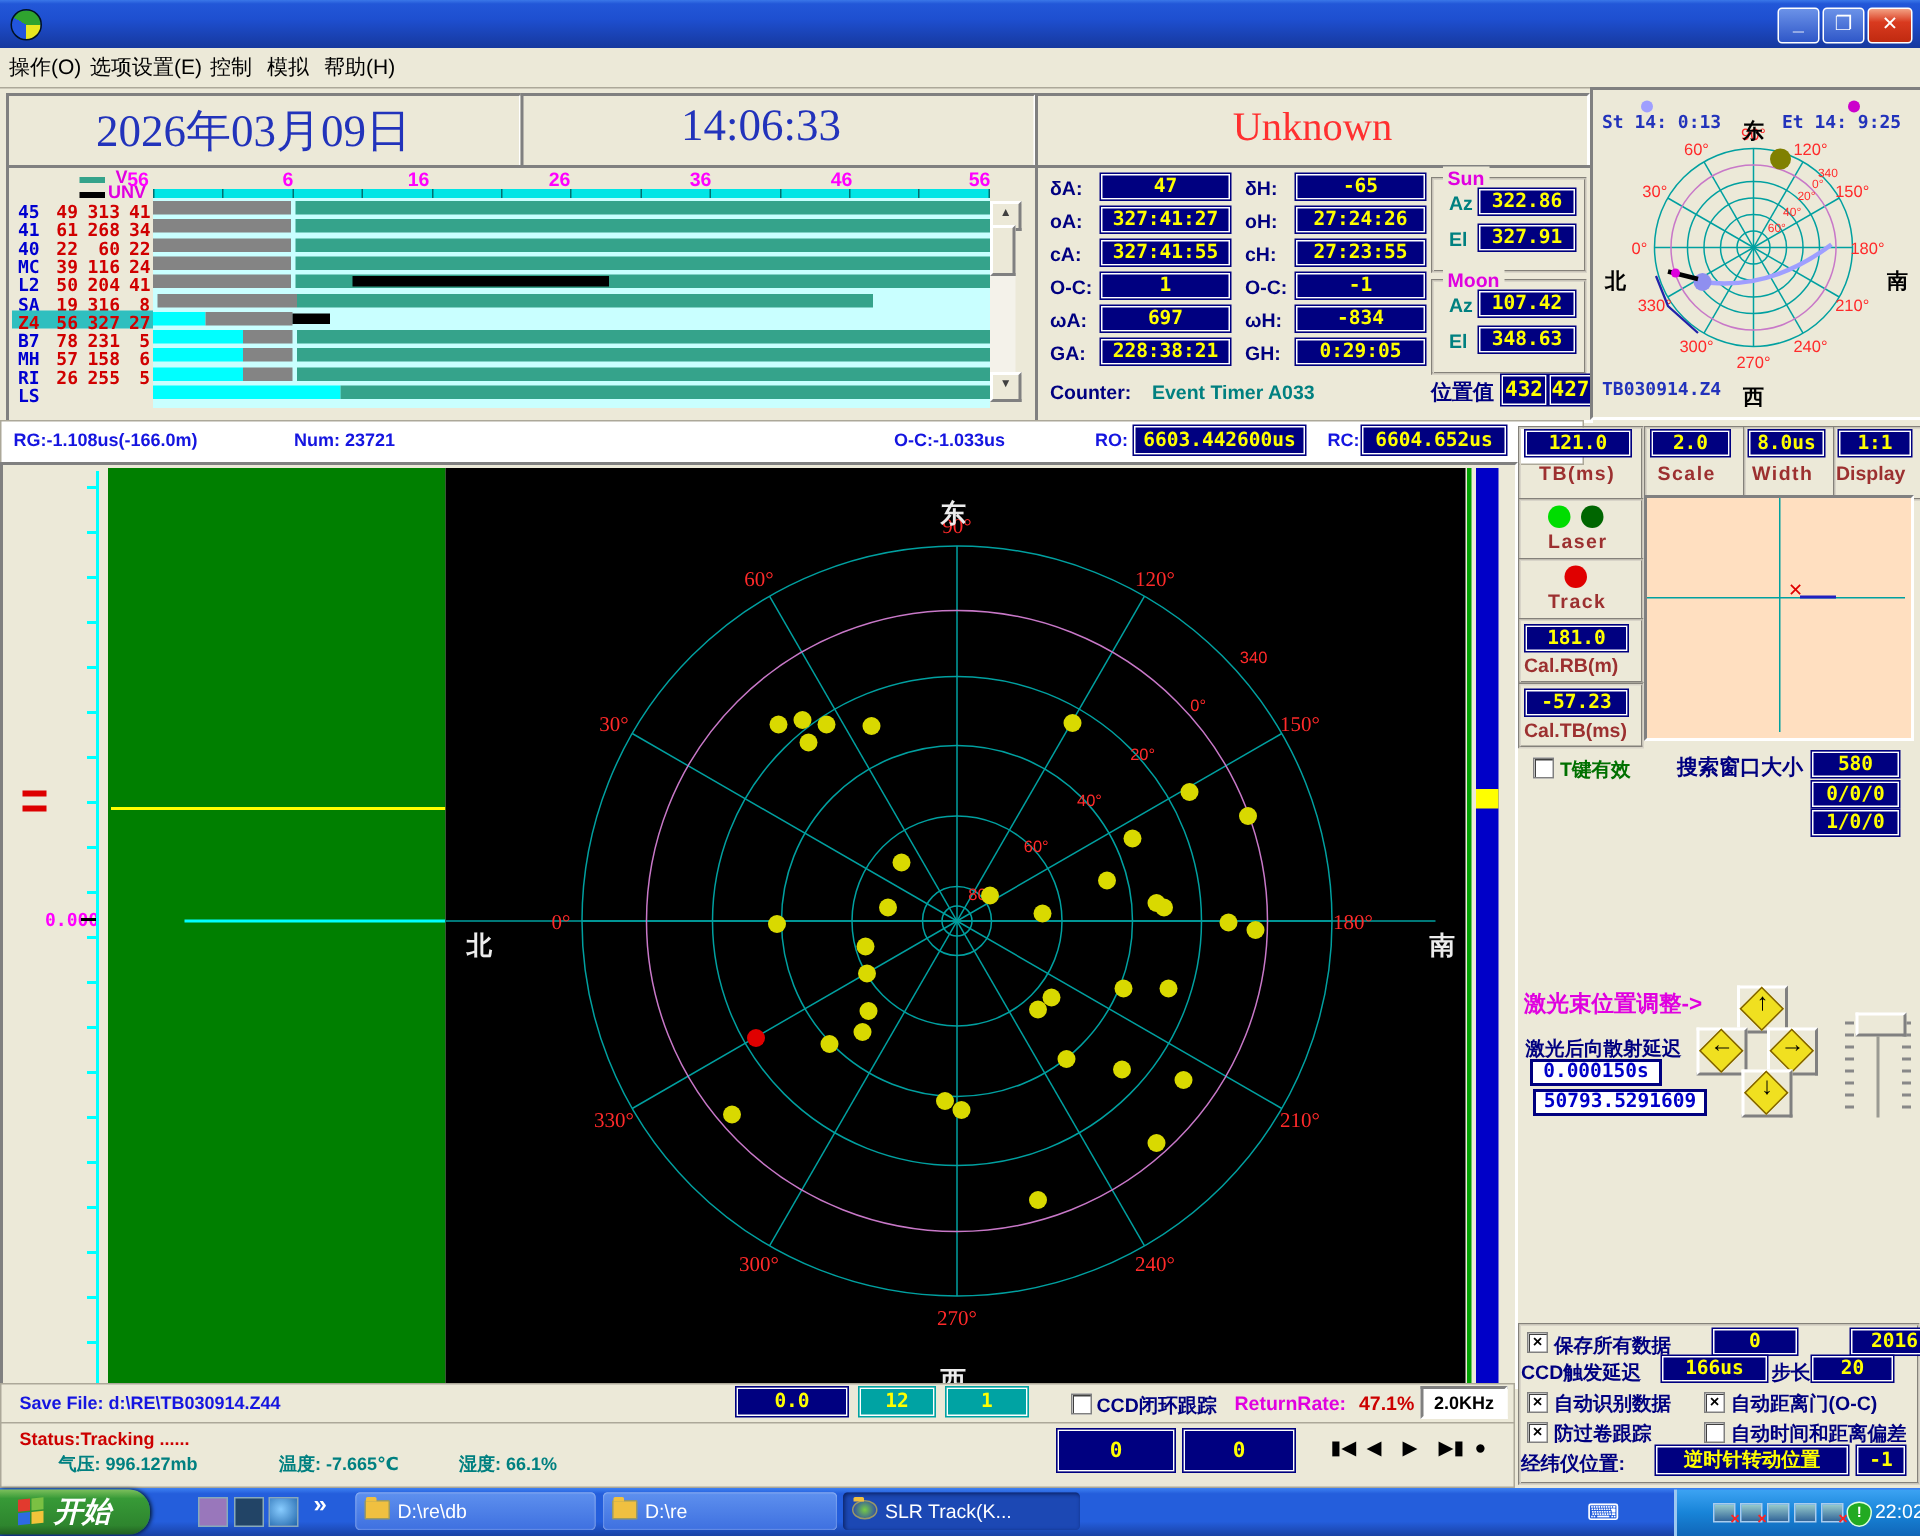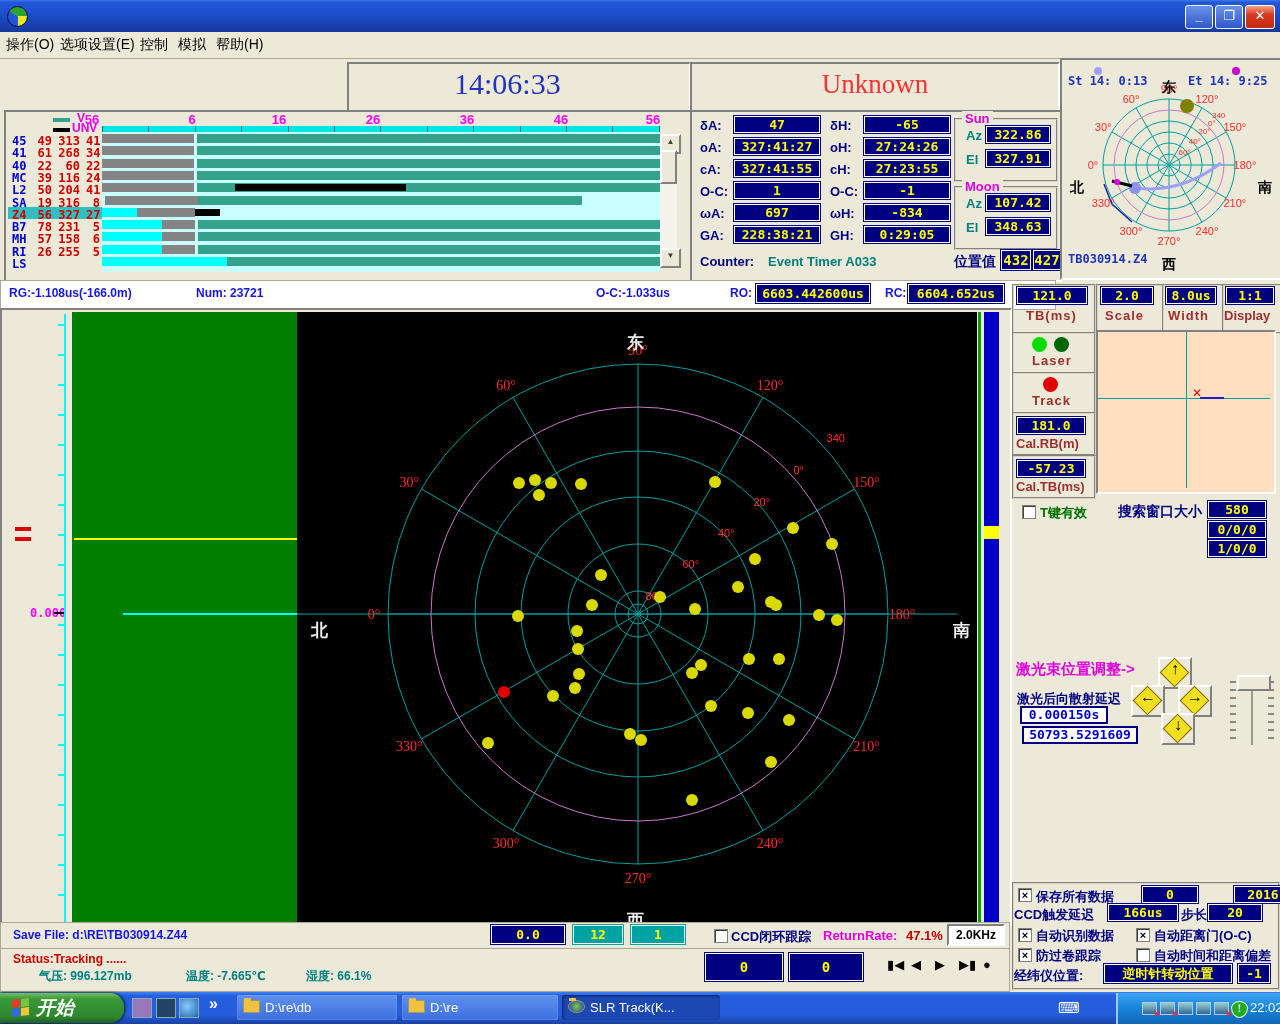--- a/index.html
+++ b/index.html
@@ -61,21 +61,21 @@
      border:2px solid;border-color:#fff #808080 #808080 #fff;}
   .diamondbtn .dm{position:absolute;left:4px;top:3px;width:19px;height:19px;background:#F0E020;
      border:1px solid #806000;transform:rotate(45deg);}
   .diamondbtn .ar{position:absolute;left:0;top:1px;width:100%;text-align:center;color:#000;
      font-weight:bold;font-size:16px;}
   
   #taskbar{position:absolute;left:0;top:992px;width:1280px;height:32px;
     background:linear-gradient(180deg,#3E81F2 0%,#245EDC 12%,#245EDC 70%,#1941A5 100%);}
   #startbtn{position:absolute;left:0;top:1px;width:100px;height:30px;border-radius:0 14px 14px 0;
     background:linear-gradient(180deg,#7CBF5C 0%,#379A37 20%,#2E852E 80%,#215F21 100%);
-    box-shadow:1px 0 3px #012;color:#fff;font-style:italic;font-weight:bold;font-size:19px;padding-left:24px;}
+    box-shadow:1px 0 3px #012;color:#fff;font-style:italic;font-weight:bold;font-size:19px;}
   .tsk{position:absolute;top:3px;height:25px;border-radius:3px;color:#fff;font-size:13px;
     background:linear-gradient(180deg,#5E90EE,#3E70E0);box-shadow:inset 0 0 1px #fff;
     line-height:25px;white-space:nowrap;overflow:hidden;}
   .tsk.active{background:#1C48B4;box-shadow:inset 1px 1px 3px #0A2060;}
   .folder{display:inline-block;width:15px;height:11px;background:#F0C040;border:1px solid #996;
     border-radius:1px;margin:0 5px -1px 6px;position:relative;}
   .folder:before{content:"";position:absolute;left:0;top:-3px;width:7px;height:3px;background:#F0C040;border-radius:1px 1px 0 0;}
   #tray{position:absolute;right:0;top:1px;width:162px;height:31px;
     background:linear-gradient(180deg,#3CA3F3 0%,#1884D8 50%,#1066B8 100%);
     border-left:2px solid #9CC8F0;color:#fff;}
@@ -97,20 +97,23 @@
   </div>
 
   <div id="menubar">
       <span style="left: 6px;">操作(O)</span>
       <span style="left: 60px;">选项设置(E)</span>
       <span style="left: 140px;">控制</span>
       <span style="left: 178px;">模拟</span>
       <span style="left: 216px;">帮助(H)</span>
     </div>
 
+  <div class="hdrbox sunken" style="left:4px;top:62px;width:340px;height:46px;">
+    <div class="hdrtext" style="position:absolute;left:58px;top:3px;">2026年03月09日</div>
+  </div>
   <div class="hdrbox sunken" style="left:347px;top:62px;width:340px;height:46px;">
     <div class="hdrtext" style="position:absolute;left:105px;top:3px;">14:06:33</div>
   </div>
   <div class="hdrbox sunken" style="left:690px;top:62px;width:366px;height:46px;">
     <div style="position:absolute;left:0;top:5px;width:100%;text-align:center;color:#FF3030;
          font-family:'Liberation Serif','DejaVu Serif',serif;font-size:27px;">Unknown</div>
   </div>
 
   <div id="sat-panel" class="sunken">
     <div class="abs" style="left:47px;top:6px;width:17px;height:4px;background:#35A38B;"></div>

